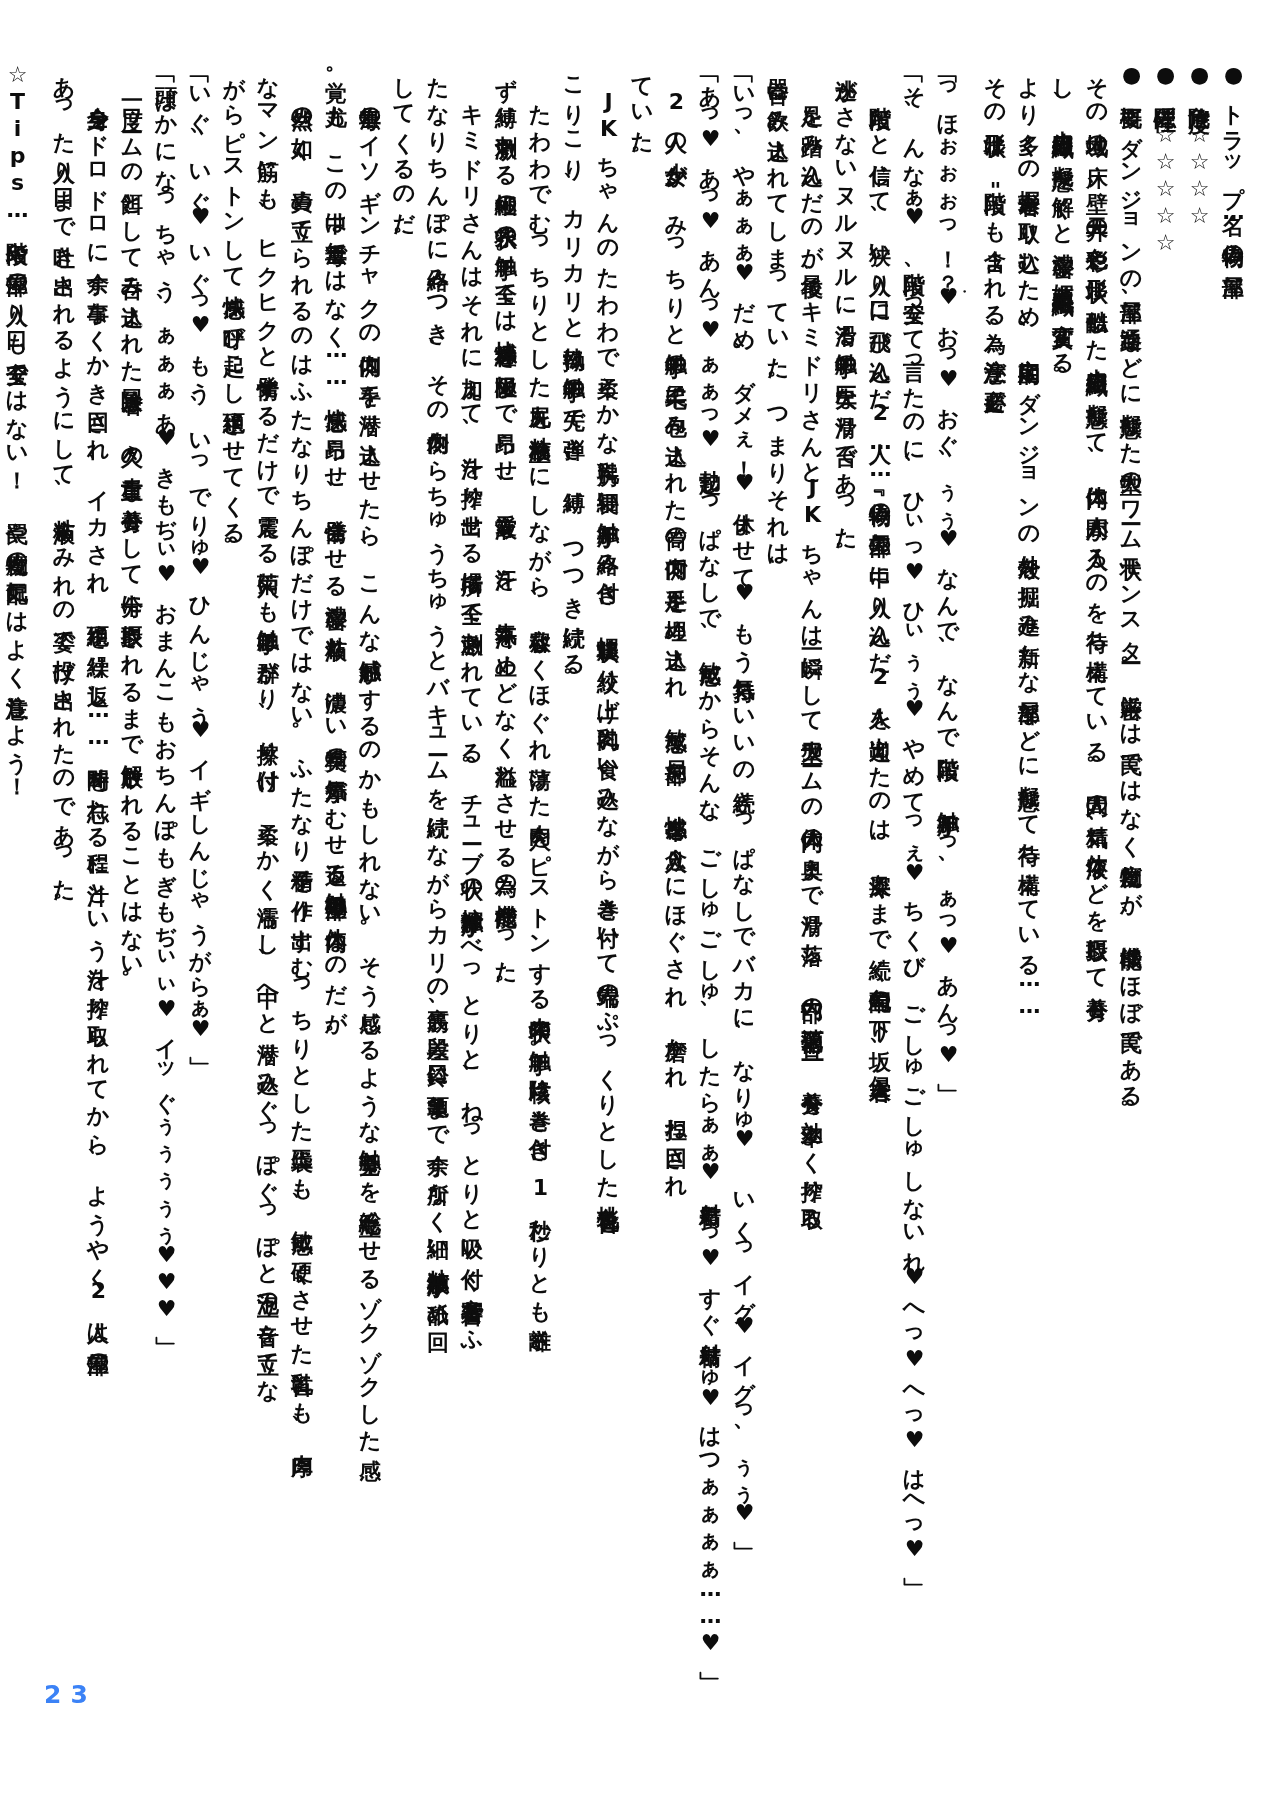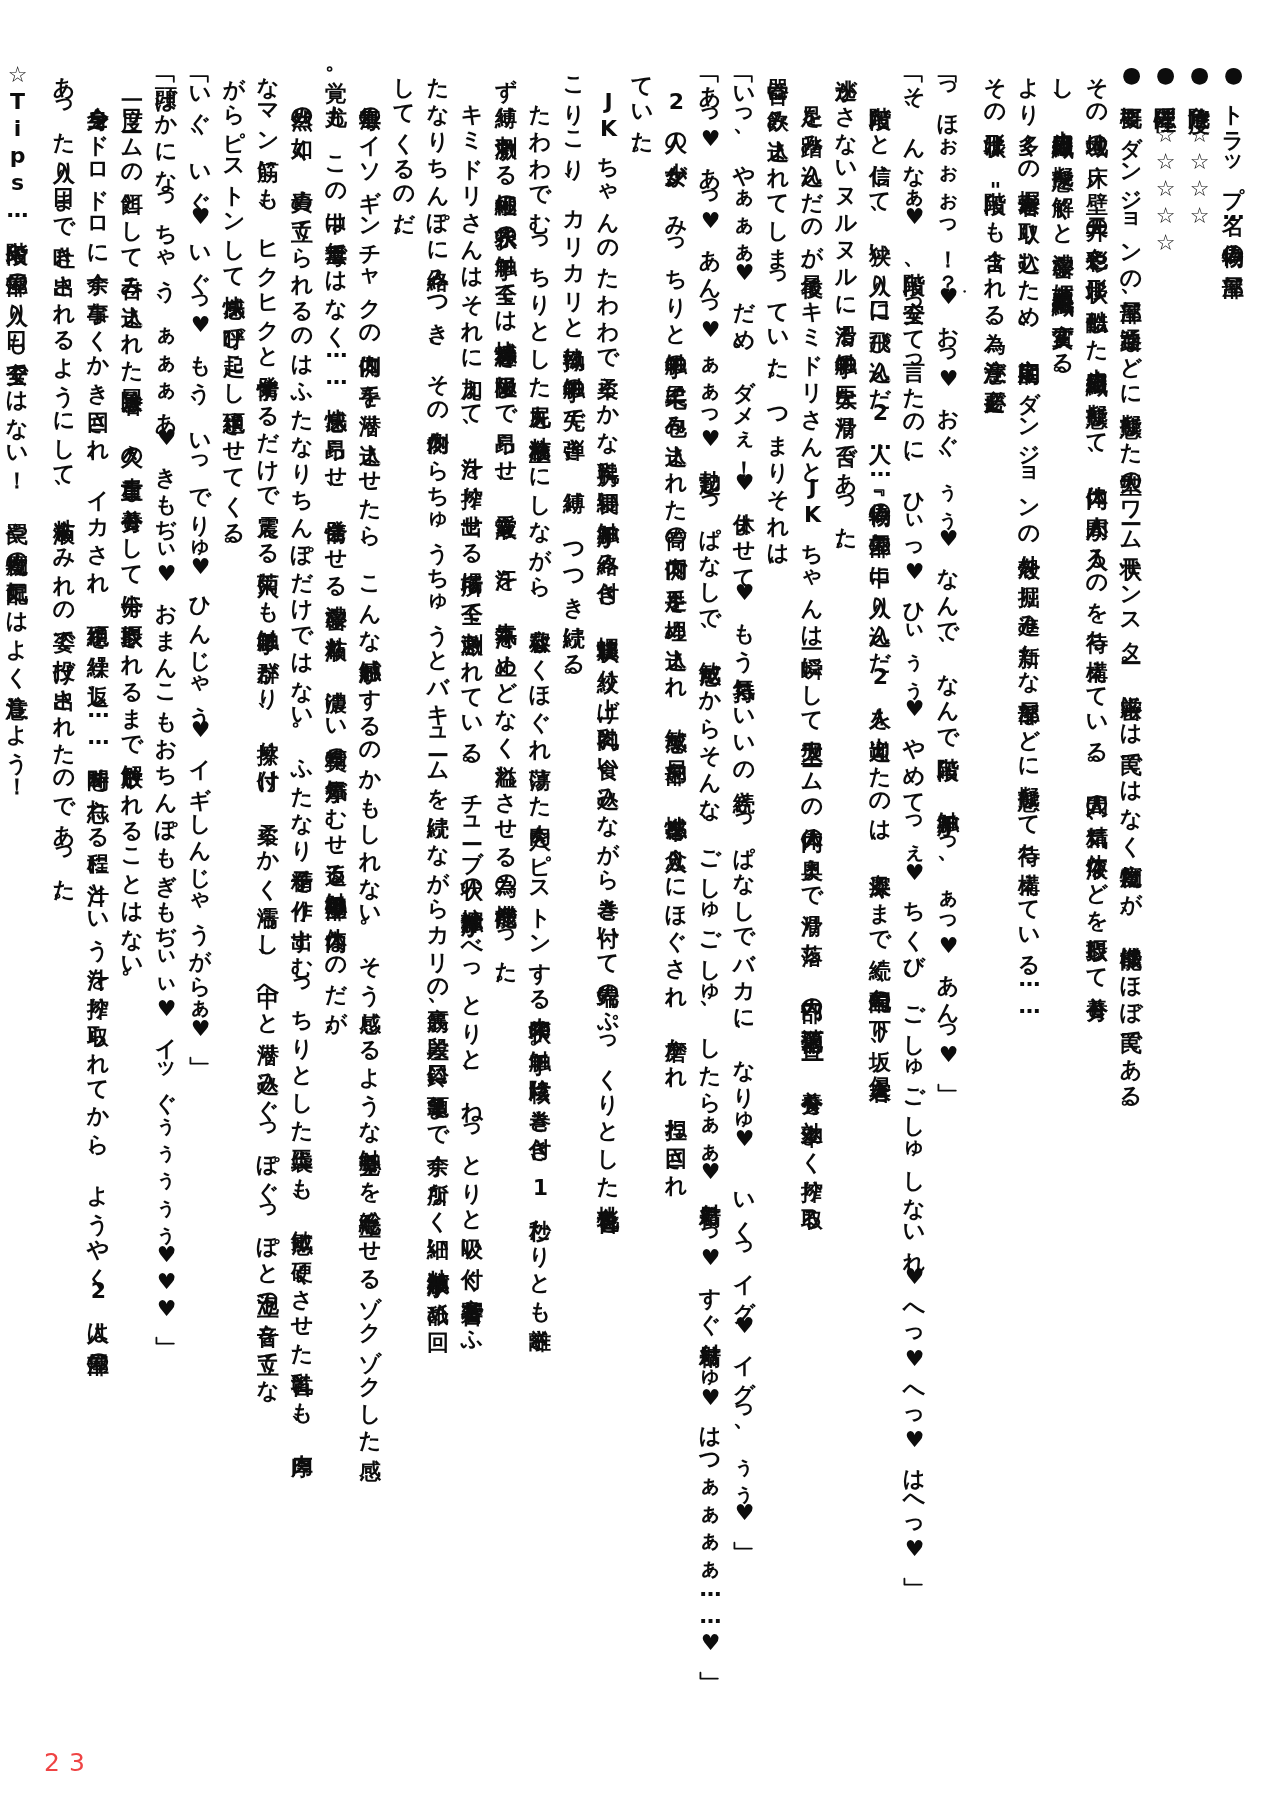--- a/index.html
+++ b/index.html
@@ -33,25 +33,25 @@
     position:absolute;
     left:958px;
     top:283px;
     font-size:13px;
     font-weight:bold;
     color:#111;
   }
   .page-number {
     position:absolute;
     left:44px;
-    top:1748px;
+    top:1680px;
     font-size:25px;
-    font-weight:400;
+    font-weight:700;
     letter-spacing:9px;
-    color:#ef4444;
+    color:#3b82f6;
     font-family:"DejaVu Sans", sans-serif;
   }
 </style>
 </head>
 <body>
 
 <div class="page">
   <div class="text-flow" id="text-flow">
       <div class="col indent-none">●トラップ名…偽物の部屋</div>
       <div class="col indent-none">●危険度…☆☆☆☆</div>

